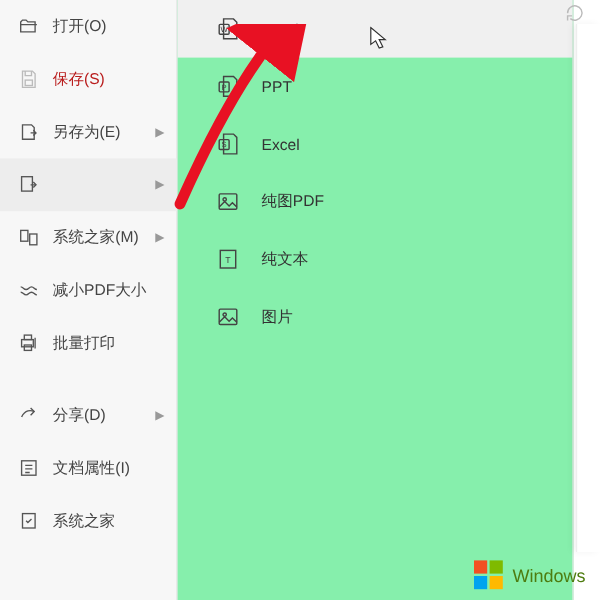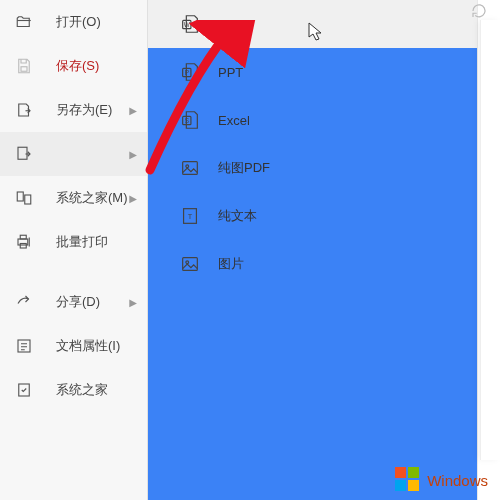--- a/index.html
+++ b/index.html
@@ -39,36 +39,36 @@
     }
     .sidebar-item .icon {
       width: 20px;
       height: 20px;
       display: flex;
       align-items: center;
       justify-content: center;
       flex-shrink: 0;
     }
     .sidebar-item .label {
-      margin-left: 22px;
+      margin-left: 10px;
       font-size: 13px;
     }
     .sidebar-item .chev {
       position: absolute;
       right: 10px;
       color: #999;
       font-size: 10px;
     }
     .submenu {
       position: absolute;
       left: 148px;
       top: 0;
       width: 330px;
       height: 500px;
-      background: #3b82f6;
+      background: #86efac;
       border-right: 1px solid #e8e8e8;
     }
     .submenu-item {
       display: flex;
       align-items: center;
       height: 48px;
       padding-left: 30px;
       cursor: pointer;
       color: #333;
     }
@@ -119,21 +119,21 @@
       display: flex;
       align-items: center;
       font-size: 12px;
       color: #666;
     }
     .watermark .logo {
       margin-right: 6px;
     }
     .watermark .t1 {
       font-size: 15px;
-      color: #c2410c;
+      color: #4d7c0f;
       margin-right: 6px;
       text-align: center;
     }
     .watermark .t2 {
       font-size: 12px;
       color: #888;
     }
     .top-refresh {
       position: absolute;
       right: 12px;
@@ -193,20 +193,29 @@
     <span class="icon">
       <svg width="18" height="18" viewBox="0 0 24 24" fill="none" stroke="#555" stroke-width="1.5">
           <rect x="3" y="4" width="8" height="12"></rect>
           <rect x="13" y="8" width="8" height="12"></rect>
         </svg>
     </span>
     <span class="label">系统之家(M)</span>
     <span class="chev">▶</span>
   </div>
 
+  <div class="sidebar-item">
+    <span class="icon">
+      <svg width="18" height="18" viewBox="0 0 24 24" fill="none" stroke="#555" stroke-width="1.5">
+          <path d="M3 8c3 0 3 3 6 3s3-3 6-3 3 3 6 3"></path>
+          <path d="M3 14c3 0 3 3 6 3s3-3 6-3 3 3 6 3"></path>
+        </svg>
+    </span>
+    <span class="label">减小PDF大小</span>
+  </div>
 
 
   <div class="sidebar-item">
     <span class="icon">
       <svg width="18" height="18" viewBox="0 0 24 24" fill="none" stroke="#555" stroke-width="1.5">
           <rect x="4" y="8" width="13" height="8"></rect>
           <rect x="7" y="3" width="8" height="5"></rect>
           <rect x="7" y="14" width="8" height="6"></rect>
           <path d="M19 6v12"></path>
         </svg>

